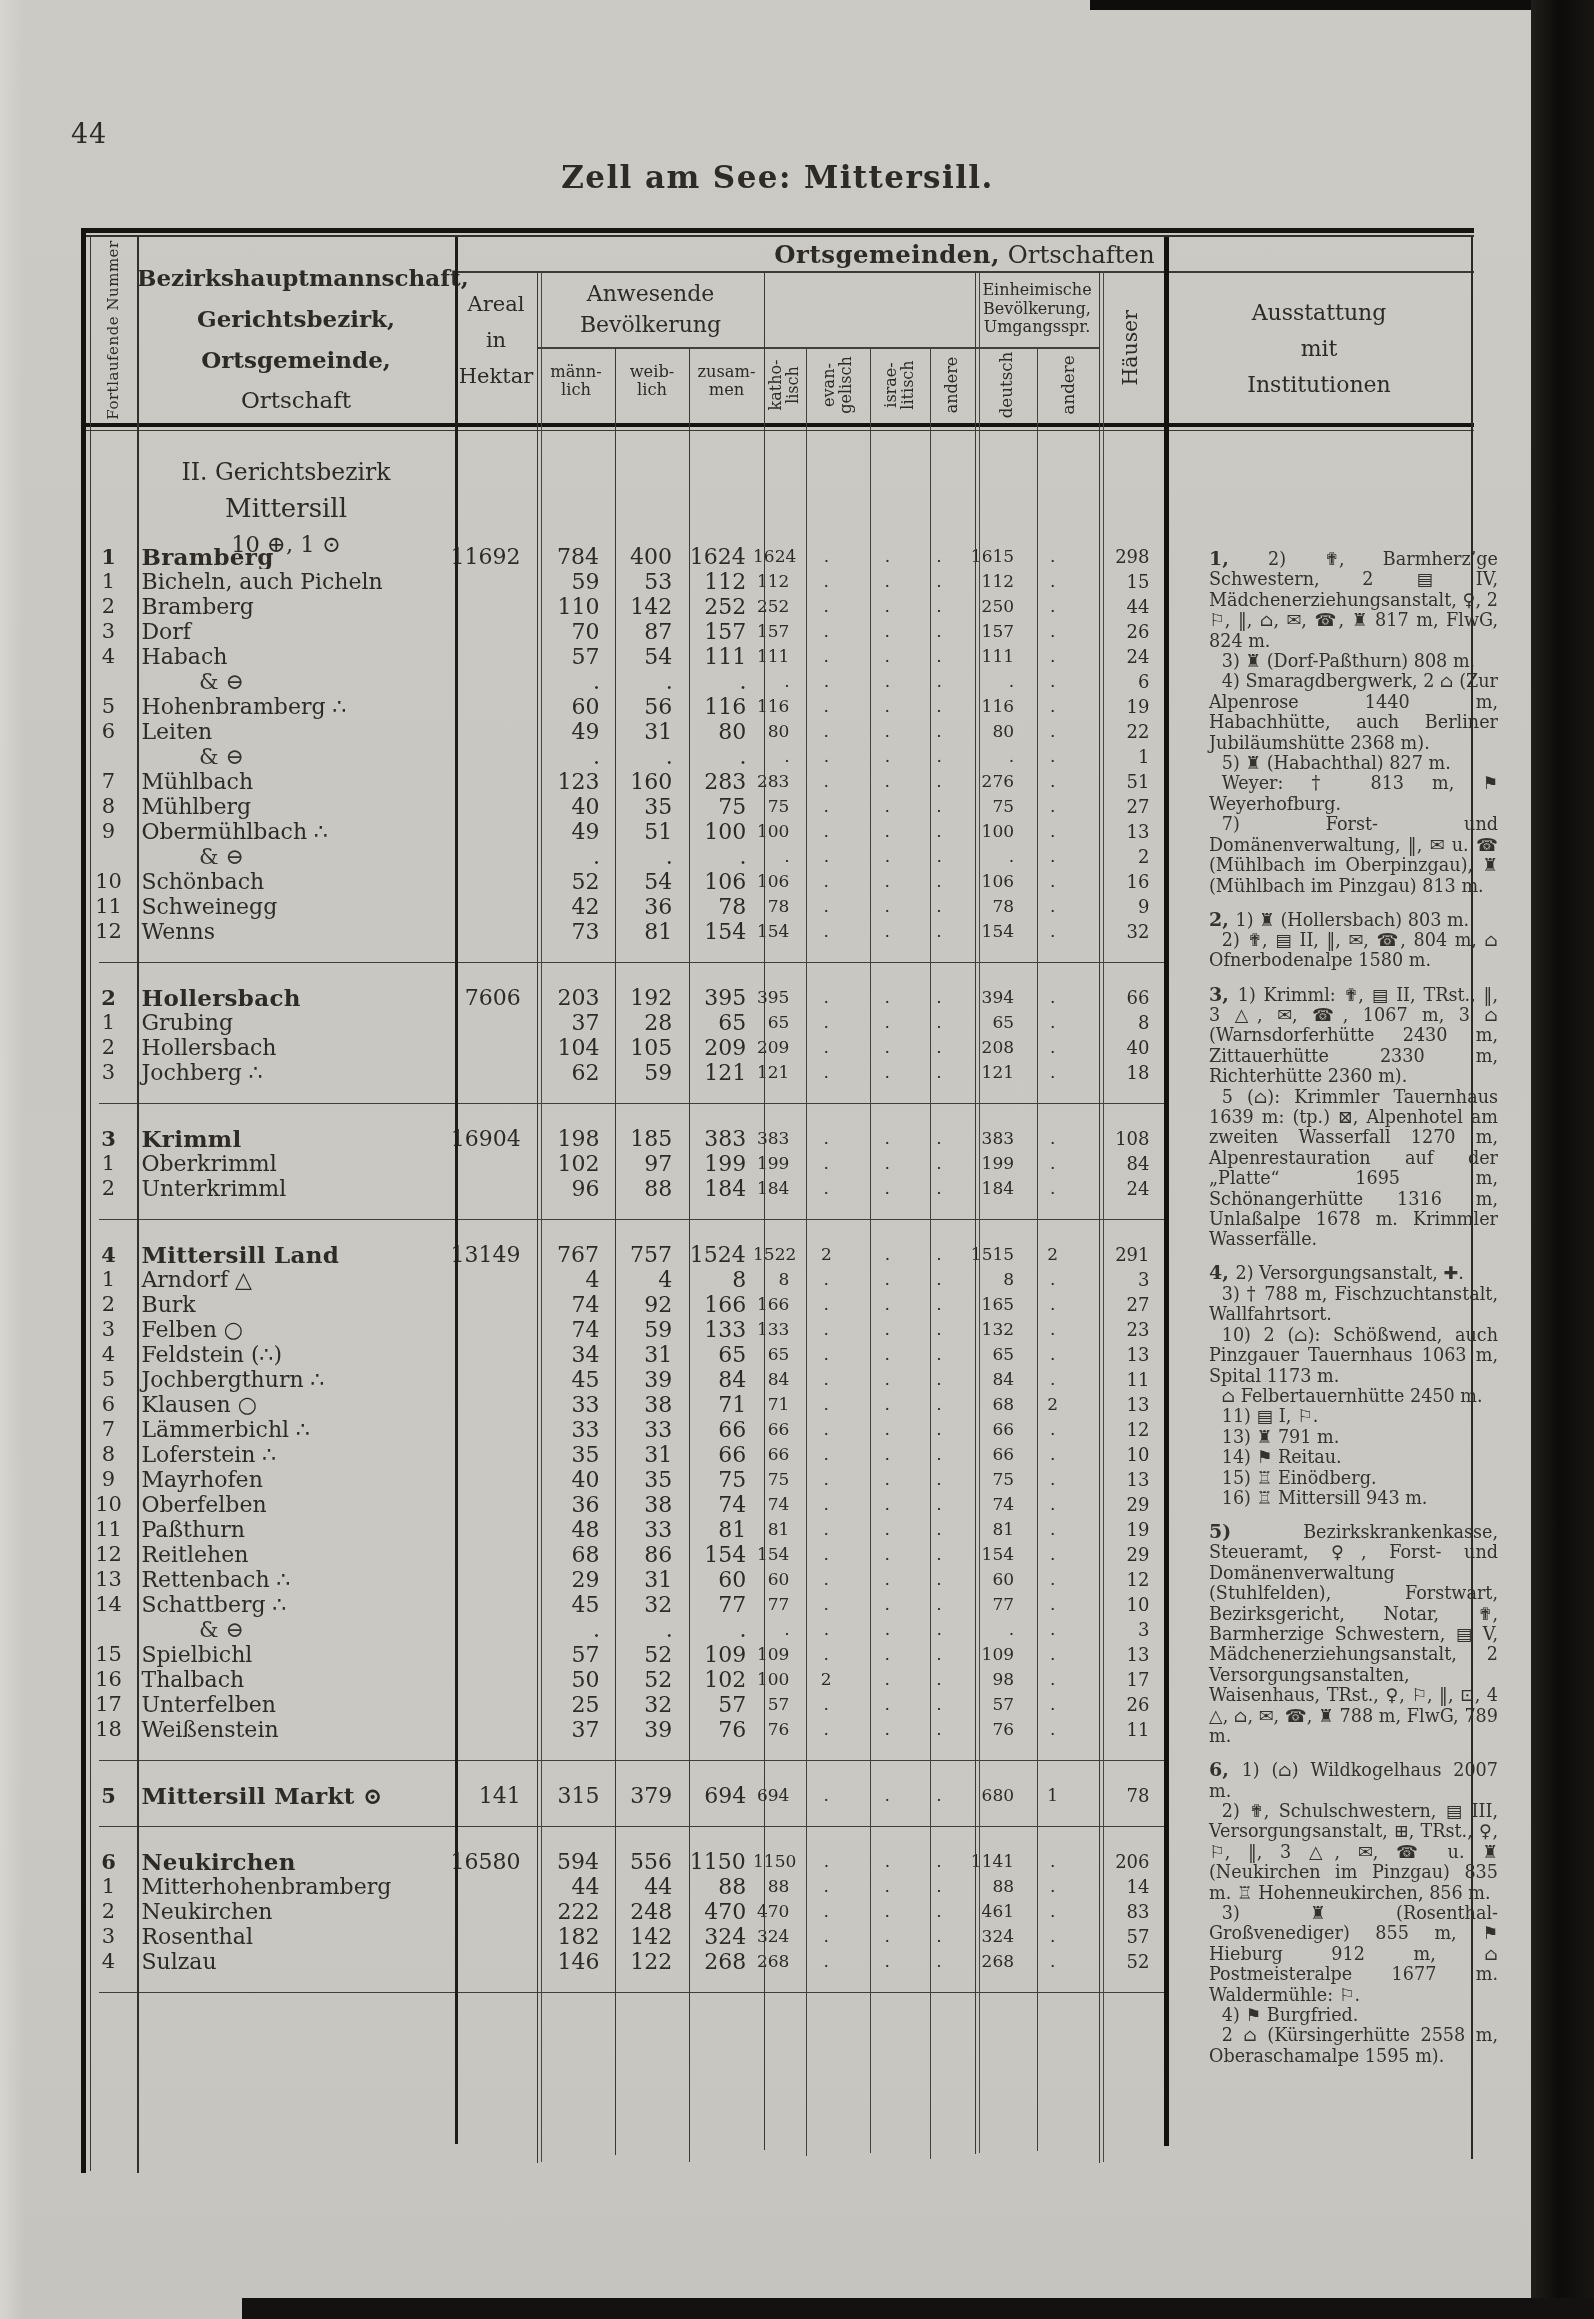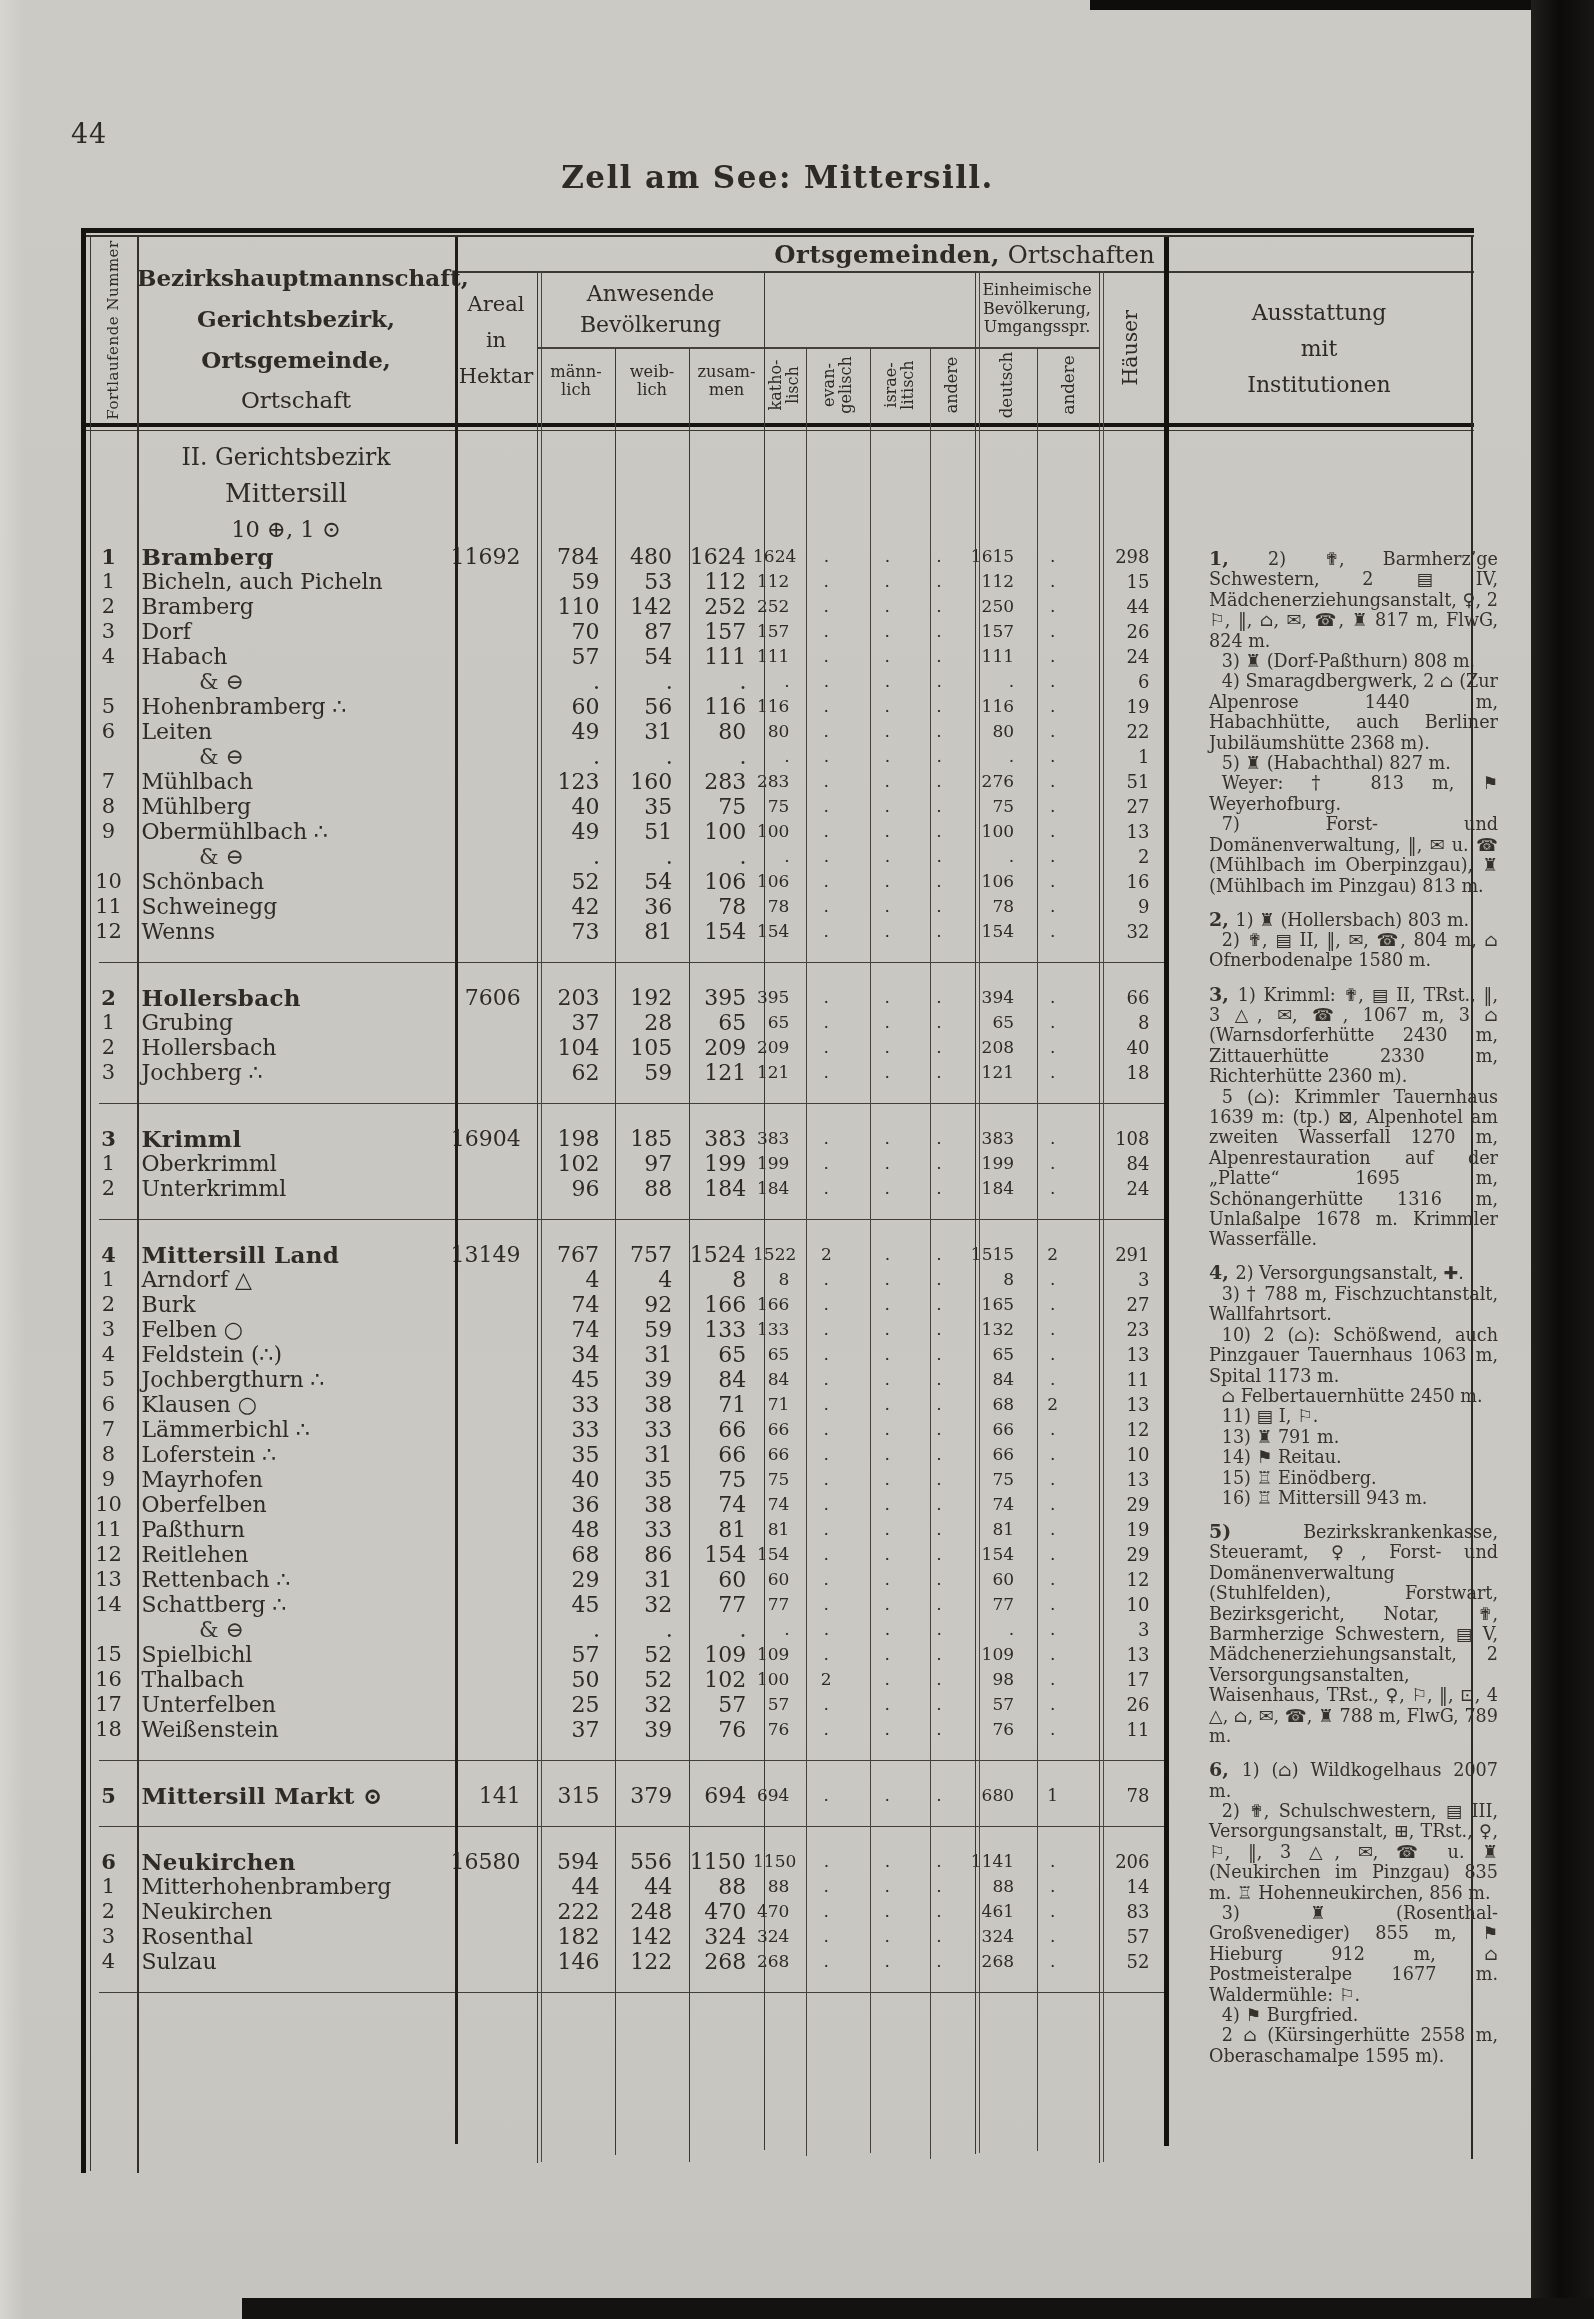--- a/index.html
+++ b/index.html
@@ -48,21 +48,21 @@
   .sub-m{left:456px;width:78px;} .sub-w{left:534px;width:74px;} .sub-z{left:608px;width:75px;}
   .rk{width:81px;height:36px;top:139px;font-size:16px;}
   .rk1{left:663px;} .rk2{left:716px;} .rk3{left:778px;}
   .rs{width:81px;height:18px;top:148px;font-size:16px;}
   .rs1{left:830px;} .rs2{left:884px;font-size:16.7px;} .rs3{left:946px;font-size:16.7px;}
   .r-haus{left:991px;top:108px;width:118px;height:23.5px;font-size:20.4px;}
   
   .tbody{position:absolute;left:0;top:204px;width:1393px;height:1740px;}
   .rows{width:1083px;}
   .district{height:112px;width:374px;padding-left:36px;box-sizing:border-box;text-align:center;}
-  .district .l1{font-size:23.5px;padding-top:9px;line-height:33px;}
+  .district .l1{font-size:23.5px;padding-top:24px;line-height:33px;}
   .district .l2{font-size:26px;font-weight:normal;line-height:38px;}
   .district .l3{font-size:22.6px;line-height:34px;}
   .r{display:flex;height:25px;line-height:25px;}
   .c{box-sizing:border-box;font-size:22px;}
   .c.nr{width:56px;text-align:center;font-size:21px;}
   .c.name{width:318px;padding-left:5.4px;overflow:hidden;white-space:nowrap;}
   .c.areal{width:82px;text-align:right;padding-right:9px;}
   .c.m{width:78px;text-align:right;padding-right:7.2px;}
   .c.w{width:74px;text-align:right;padding-right:7.2px;}
   .c.z{width:75px;text-align:right;padding-right:7.2px;}
@@ -151,21 +151,21 @@
         <div class="district">
           <div class="l1">II. Gerichtsbezirk</div>
           <div class="l2">Mittersill</div>
           <div class="l3">10 ⊕, 1 ⊙</div>
         </div>
       <div class="r main">
     <span class="c nr">1</span>
     <span class="c name">Bramberg</span>
     <span class="c areal">11692</span>
     <span class="c m">784</span>
-    <span class="c w">480</span>
+    <span class="c w">400</span>
     <span class="c z">1624</span>
     <span class="c k">1624</span>
     <span class="c e">.</span>
     <span class="c i">.</span>
     <span class="c a">.</span>
     <span class="c d">1615</span>
     <span class="c as">.</span>
     <span class="c h">298</span>
   </div>
           <div class="r">

